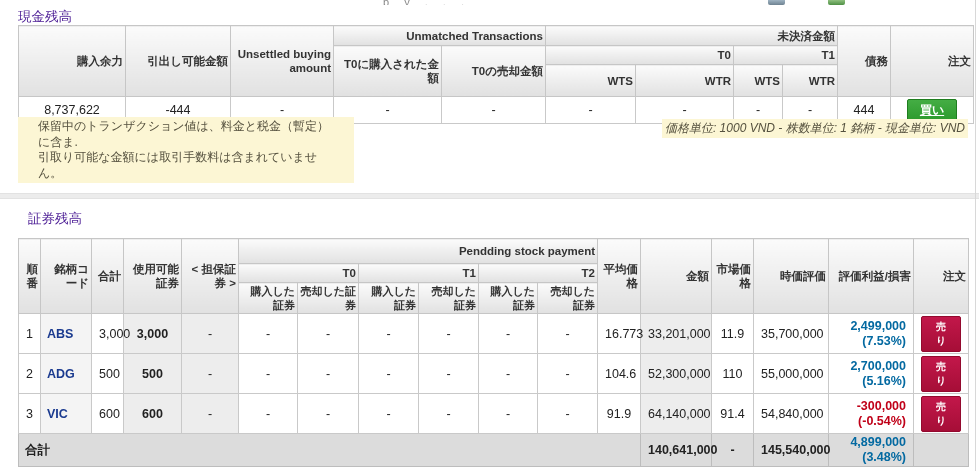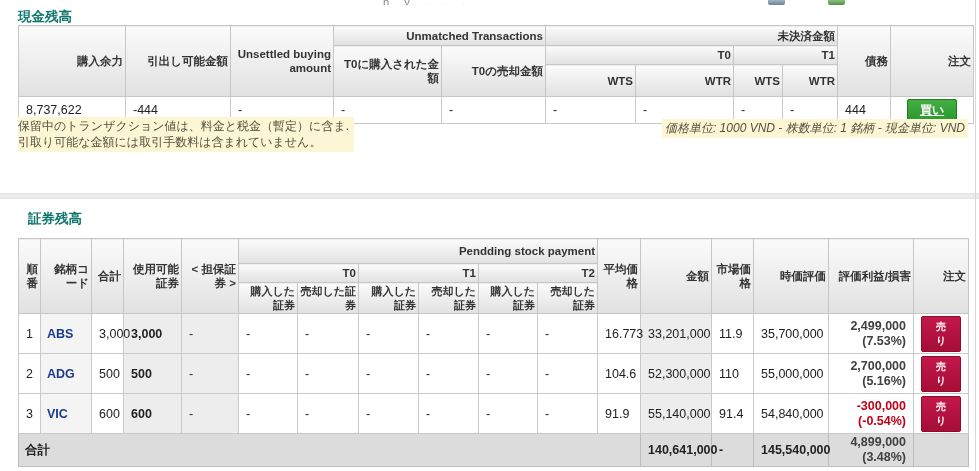--- a/index.html
+++ b/index.html
@@ -10,21 +10,21 @@
     font-family:"Liberation Sans","DejaVu Sans",sans-serif;
   }
   .top-fragment {
     position:absolute; top:-4px; left:383px; width:220px; height:9px;
     overflow:hidden; color:#8a8a8a; font-size:11px; letter-spacing:6px;
   }
   .icon-frag { position:absolute; top:0; height:5px; width:17px; border-radius:0 0 2px 2px; }
   .icon-frag-print { left:768px; background:linear-gradient(#9fb3c2,#6e8291); }
   .icon-frag-excel { left:828px; background:linear-gradient(#8fc07f,#4e8f44); }
 
-  .section-title { position:absolute; font-size:13.5px; font-weight:bold; color:#0f766e; }
+  .section-title { position:absolute; font-size:13.5px; font-weight:normal; color:#4c1d95; }
   .cash-title { top:8px; left:18px; }
   .sec-title  { top:210px; left:28px; }
 
   table.tbl { position:absolute; border-collapse:collapse; table-layout:fixed;
               border:1px solid #adadad; }
   .tbl th {
     background:linear-gradient(#fbfbfb,#e1e1e1);
     border:1px solid #c6c6c6;
     font-size:11.5px; font-weight:bold; color:#333;
     text-align:right; vertical-align:middle; padding:1px 2px;
@@ -42,47 +42,47 @@
   .cash-tbl tr.h2 th { height:19px; }
   .cash-tbl tr.h3 th { height:32px; }
   .cash-tbl tbody td { height:27px; }
 
   .sec-tbl { top:238px; left:18px; width:950px; }
   .sec-tbl tr.h1 th { height:25px; }
   .sec-tbl tr.h2 th { height:19px; }
   .sec-tbl tr.h3 th { height:29px; font-size:11px; }
   .sec-tbl tbody tr.data-row td { height:40px; }
 
-  td.num    { text-align:left; }
+  td.num    { text-align:center; }
   td.center { text-align:center; }
   td.bold   { font-weight:bold; }
   td.code   { font-weight:bold; color:#1a3a8f; text-align:left; padding-left:6px; }
 
   td.pl { text-align:right; font-weight:bold; line-height:15px; padding-right:7px; }
-  .pl.green { color:#404040; }
+  .pl.green { color:#0369a1; }
   .pl.red   { color:#c00018; }
 
   .btn-buy {
     display:inline-block; background:linear-gradient(#44ad44,#2c9a2c);
     border:1px solid #1f7d1f; color:#fff; font-weight:bold; font-size:12px;
     text-decoration:underline; padding:2px 12px; border-radius:2px; cursor:pointer;
   }
   .btn-sell {
     display:inline-block; background:linear-gradient(#c2174a,#a60e37);
     border:1px solid #93092e; color:#fff; font-weight:bold; font-size:10px;
     padding:3px 13px; border-radius:2px; cursor:pointer; text-decoration:none;
   }
 
   tr.total-row td { background:#dcdcdc; height:28px; font-weight:bold; border-color:#bdbdbd; }
   td.total-label { text-align:left; padding-left:6px; font-size:12.5px; }
 
   .notes {
     position:absolute; top:117px; left:18px; width:336px;
     background:#fcf6d4; color:#55513f; font-size:12px; line-height:15.5px;
-    padding:2px 0;
+    padding:2px 20px;
   }
   .units-note {
     position:absolute; top:119px; right:11px;
     background:#fcf6d4; color:#55513f; font-style:italic; font-size:12px;
     padding:1px 3px;
   }
   .separator {
     position:absolute; top:193px; left:0; width:979px; height:6px;
     background:#ececec; border-top:1px solid #e2e2e2; border-bottom:1px solid #e2e2e2;
   }
@@ -267,21 +267,21 @@
       <td class="num">600</td>
       <td class="num bold">600</td>
       <td class="num">-</td>
       <td class="num">-</td>
       <td class="num">-</td>
       <td class="num">-</td>
       <td class="num">-</td>
       <td class="num">-</td>
       <td class="num">-</td>
       <td class="num">91.9</td>
-      <td class="num">55,140,000</td>
+      <td class="num">64,140,000</td>
       <td class="num">91.4</td>
       <td class="num">54,840,000</td>
       <td class="pl red">
         <div>-300,000</div>
         <div>(-0.54%)</div>
       </td>
       <td class="center">
         <a class="btn-sell">売り</a>
       </td>
     </tr>

